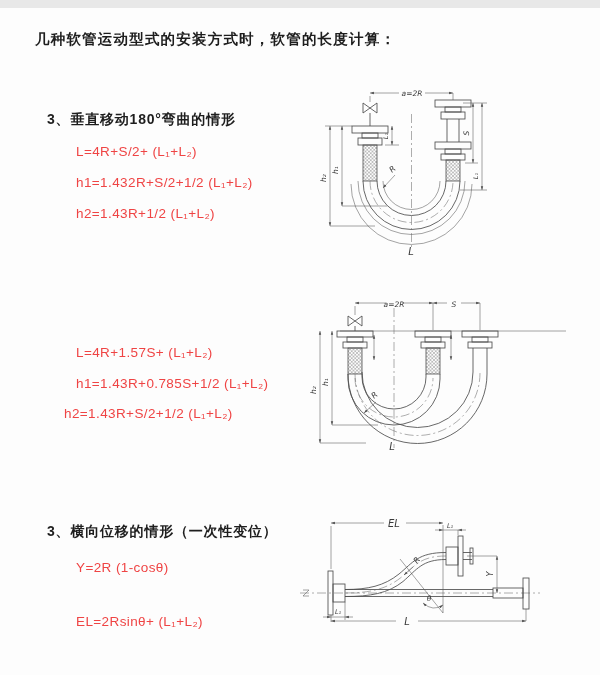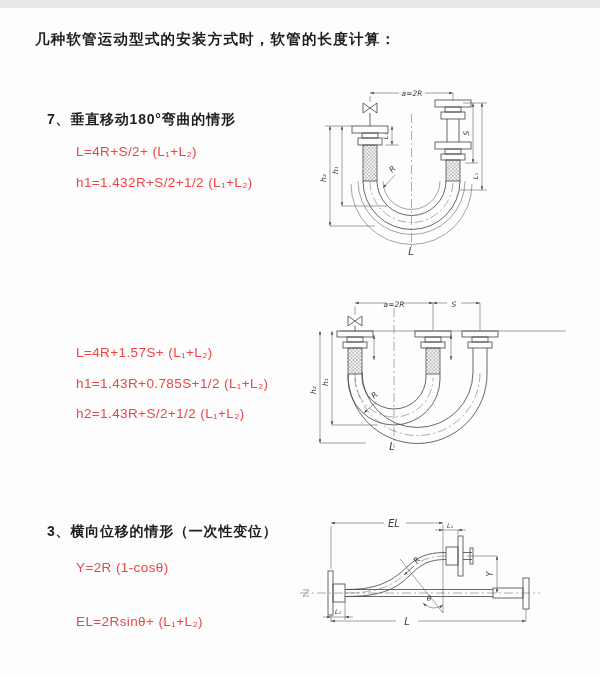--- a/index.html
+++ b/index.html
@@ -23,27 +23,28 @@
   svg .lab-mid{font-size:8px;}
   svg .lab-sm{font-size:6.5px;}
 </style>
 </head>
 <body>
 
 <div class="page">
 
   <div class="abs doc-title" style="left:35px;top:22px">几种软管运动型式的安装方式时，软管的长度计算：</div>
 
-  <div class="abs heading" style="left:47px;top:103px">7、垂直移动180°弯曲的情形</div>
+  <div class="abs heading" style="left:47px;top:103px">3、垂直移动180°弯曲的情形</div>
   <div class="abs formula" style="left:76px;top:136px">L=4R+S/2+ (L₁+L₂)</div>
   <div class="abs formula" style="left:76px;top:167px">h1=1.432R+S/2+1/2 (L₁+L₂)</div>
+  <div class="abs formula" style="left:76px;top:198px">h2=1.43R+1/2 (L₁+L₂)</div>
 
   <div class="abs formula" style="left:76px;top:337px">L=4R+1.57S+ (L₁+L₂)</div>
   <div class="abs formula" style="left:76px;top:368px">h1=1.43R+0.785S+1/2 (L₁+L₂)</div>
-  <div class="abs formula" style="left:76px;top:398px">h2=1.43R+S/2+1/2 (L₁+L₂)</div>
+  <div class="abs formula" style="left:64px;top:398px">h2=1.43R+S/2+1/2 (L₁+L₂)</div>
 
   <div class="abs heading" style="left:47px;top:515px">3、横向位移的情形（一次性变位）</div>
   <div class="abs formula" style="left:76px;top:552px">Y=2R (1-cosθ)</div>
   <div class="abs formula" style="left:76px;top:606px">EL=2Rsinθ+ (L₁+L₂)</div>
 
   <div class="diagram" style="left:313px;top:70px">
     <svg width="275" height="200" viewBox="0 0 275 200">
       <defs>
         <marker id="ar1" orient="auto-start-reverse" markerWidth="8" markerHeight="6" refX="7" refY="3">
           <path d="M7,3 L0,0.8 L0,5.2 Z" fill="#4d4d4d"></path>

